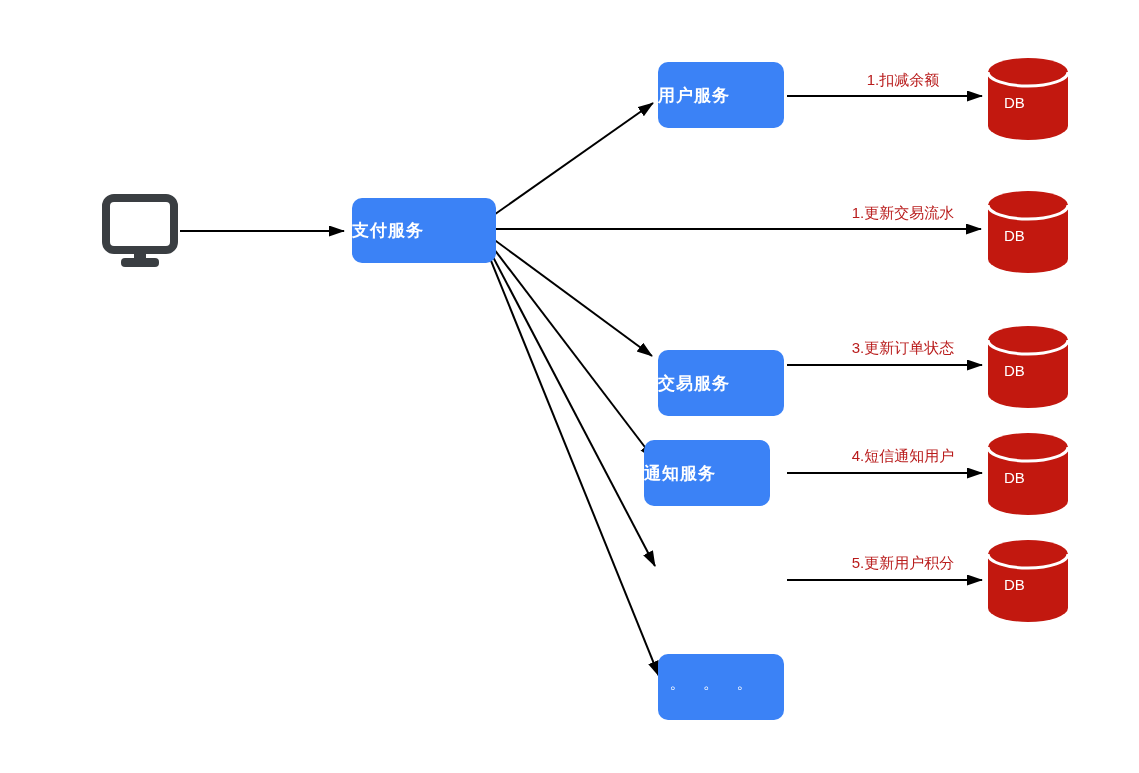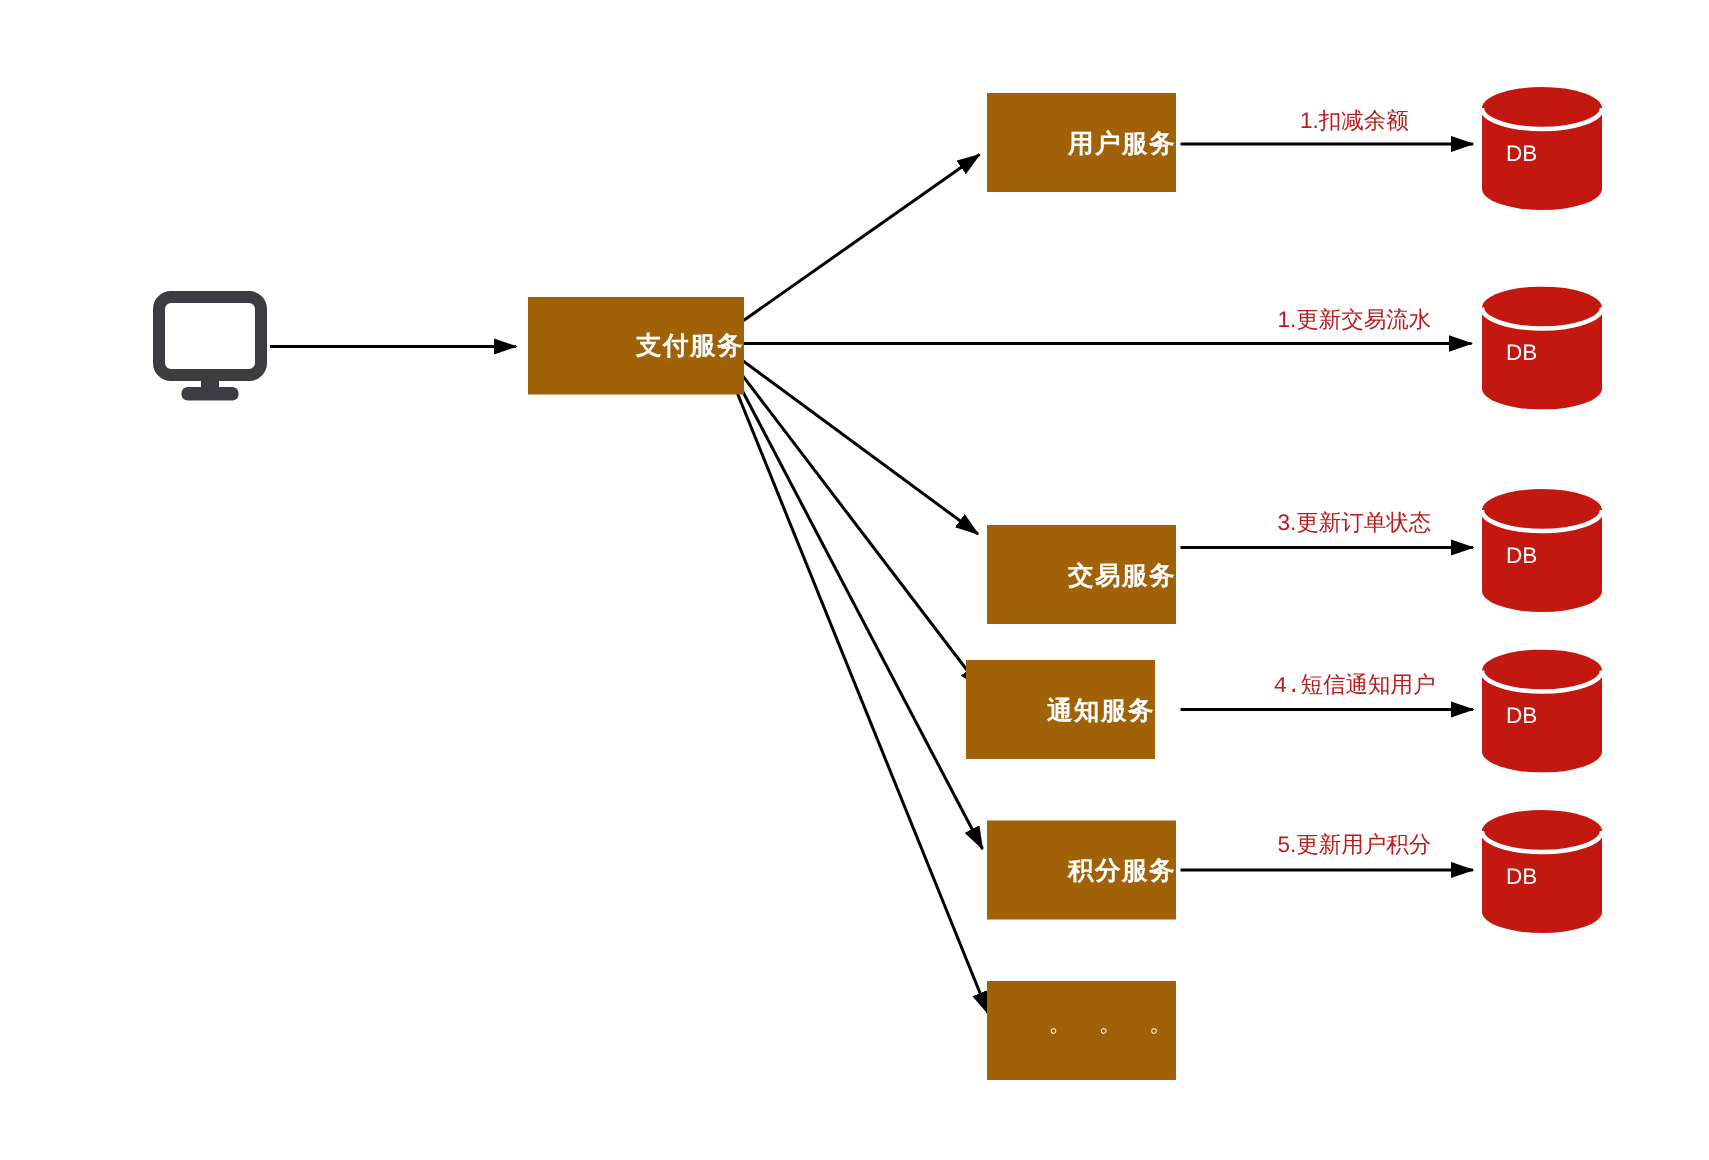--- a/index.html
+++ b/index.html
@@ -7,26 +7,26 @@
     position: relative;
     width: 1139px; height: 773px;
     background: #ffffff;
     font-family: "Liberation Sans", "DejaVu Sans", sans-serif;
     overflow: hidden;
   }
   .edges { position: absolute; left: 0; top: 0; width: 1139px; height: 773px; }
   .node {
     position: absolute;
     width: 126px; height: 66px;
-    background: #a16207;
-    border-radius: 0;
+    background: #3b82f6;
+    border-radius: 10px;
     color: #ffffff;
     font-weight: bold;
     font-size: 17px;
-    display: flex; align-items: center; justify-content: flex-end;
+    display: flex; align-items: center; justify-content: flex-start;
     letter-spacing: 1px;
   }
   .node.payment { left: 352px; top: 198px; width: 144px; height: 65px; }
   .node.user    { left: 658px; top: 62px; }
   .node.trade   { left: 658px; top: 332px; margin-top: 18px; }
   .node.notify  { left: 644px; top: 440px; }
   .node.points  { left: 658px; top: 547px; }
   .node.more    { left: 658px; top: 654px; }
   .node.more span { font-size: 15px; letter-spacing: 12px; text-indent: 12px; font-weight: bold; }
   .client { position: absolute; left: 101px; top: 192px; width: 78px; height: 80px; }
@@ -34,21 +34,21 @@
     position: absolute;
     left: 833px; width: 140px;
     text-align: center;
     font-size: 15px;
     color: #b91c1c;
     white-space: nowrap;
   }
   .lbl-1 { top: 71px; }
   .lbl-2 { top: 204px; }
   .lbl-3 { top: 339px; }
-  .lbl-4 { top: 447px; font-family: Liberation Mono, monospace; }
+  .lbl-4 { top: 447px; }
   .lbl-5 { top: 554px; }
   .db { position: absolute; left: 988px; width: 80px; height: 82px; }
   .db-1 { top: 58px; } .db-2 { top: 191px; } .db-3 { top: 326px; }
   .db-4 { top: 433px; } .db-5 { top: 540px; }
   .db svg { position: absolute; left: 0; top: 0; }
   .db .db-label {
     position: absolute; left: 16px; top: 36px; width: 103px;
     text-align: left; color: #ffffff; font-size: 15px;
   }
 </style>
@@ -90,23 +90,20 @@
 
   <div class="node user">
     <span>用户服务</span>
   </div>
   <div class="node trade">
     <span>交易服务</span>
   </div>
   <div class="node notify">
     <span>通知服务</span>
   </div>
-  <div class="node points">
-    <span>积分服务</span>
-  </div>
   <div class="node more">
     <span>◦ ◦ ◦</span>
   </div>
 
   <div class="edge-label lbl-1">1.扣减余额</div>
   <div class="edge-label lbl-2">1.更新交易流水</div>
   <div class="edge-label lbl-3">3.更新订单状态</div>
   <div class="edge-label lbl-4">4.短信通知用户</div>
   <div class="edge-label lbl-5">5.更新用户积分</div>
 

